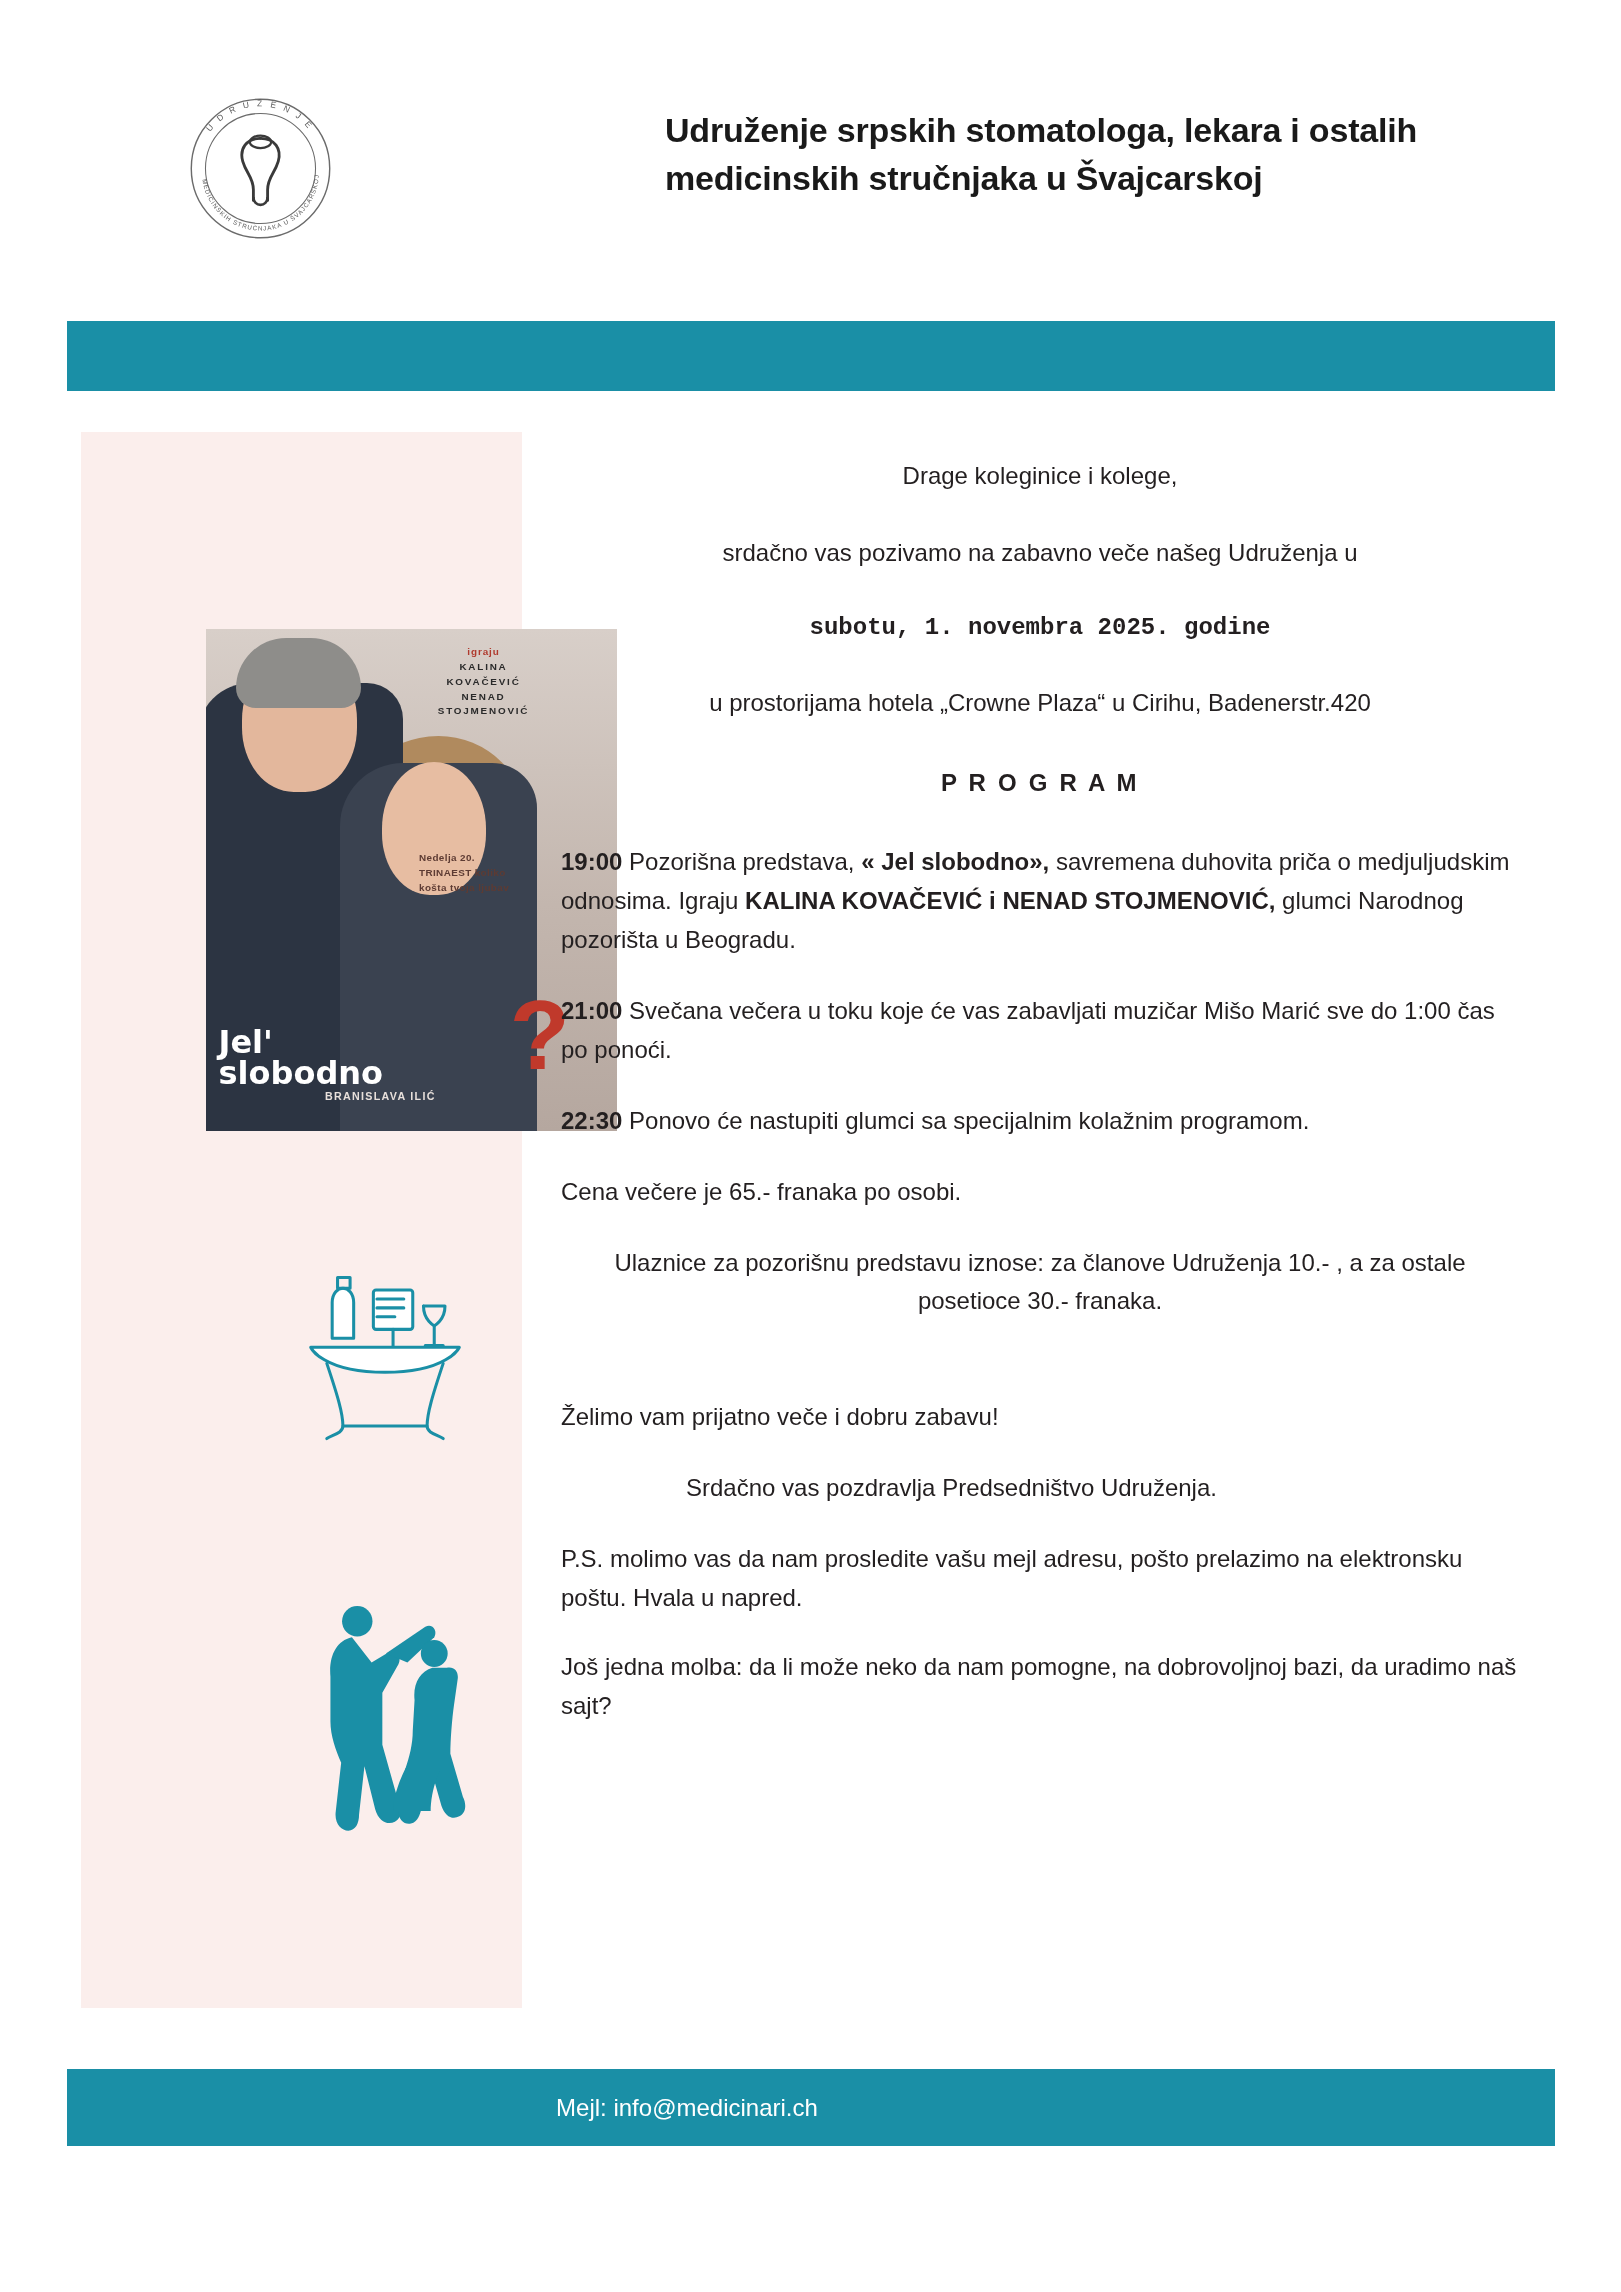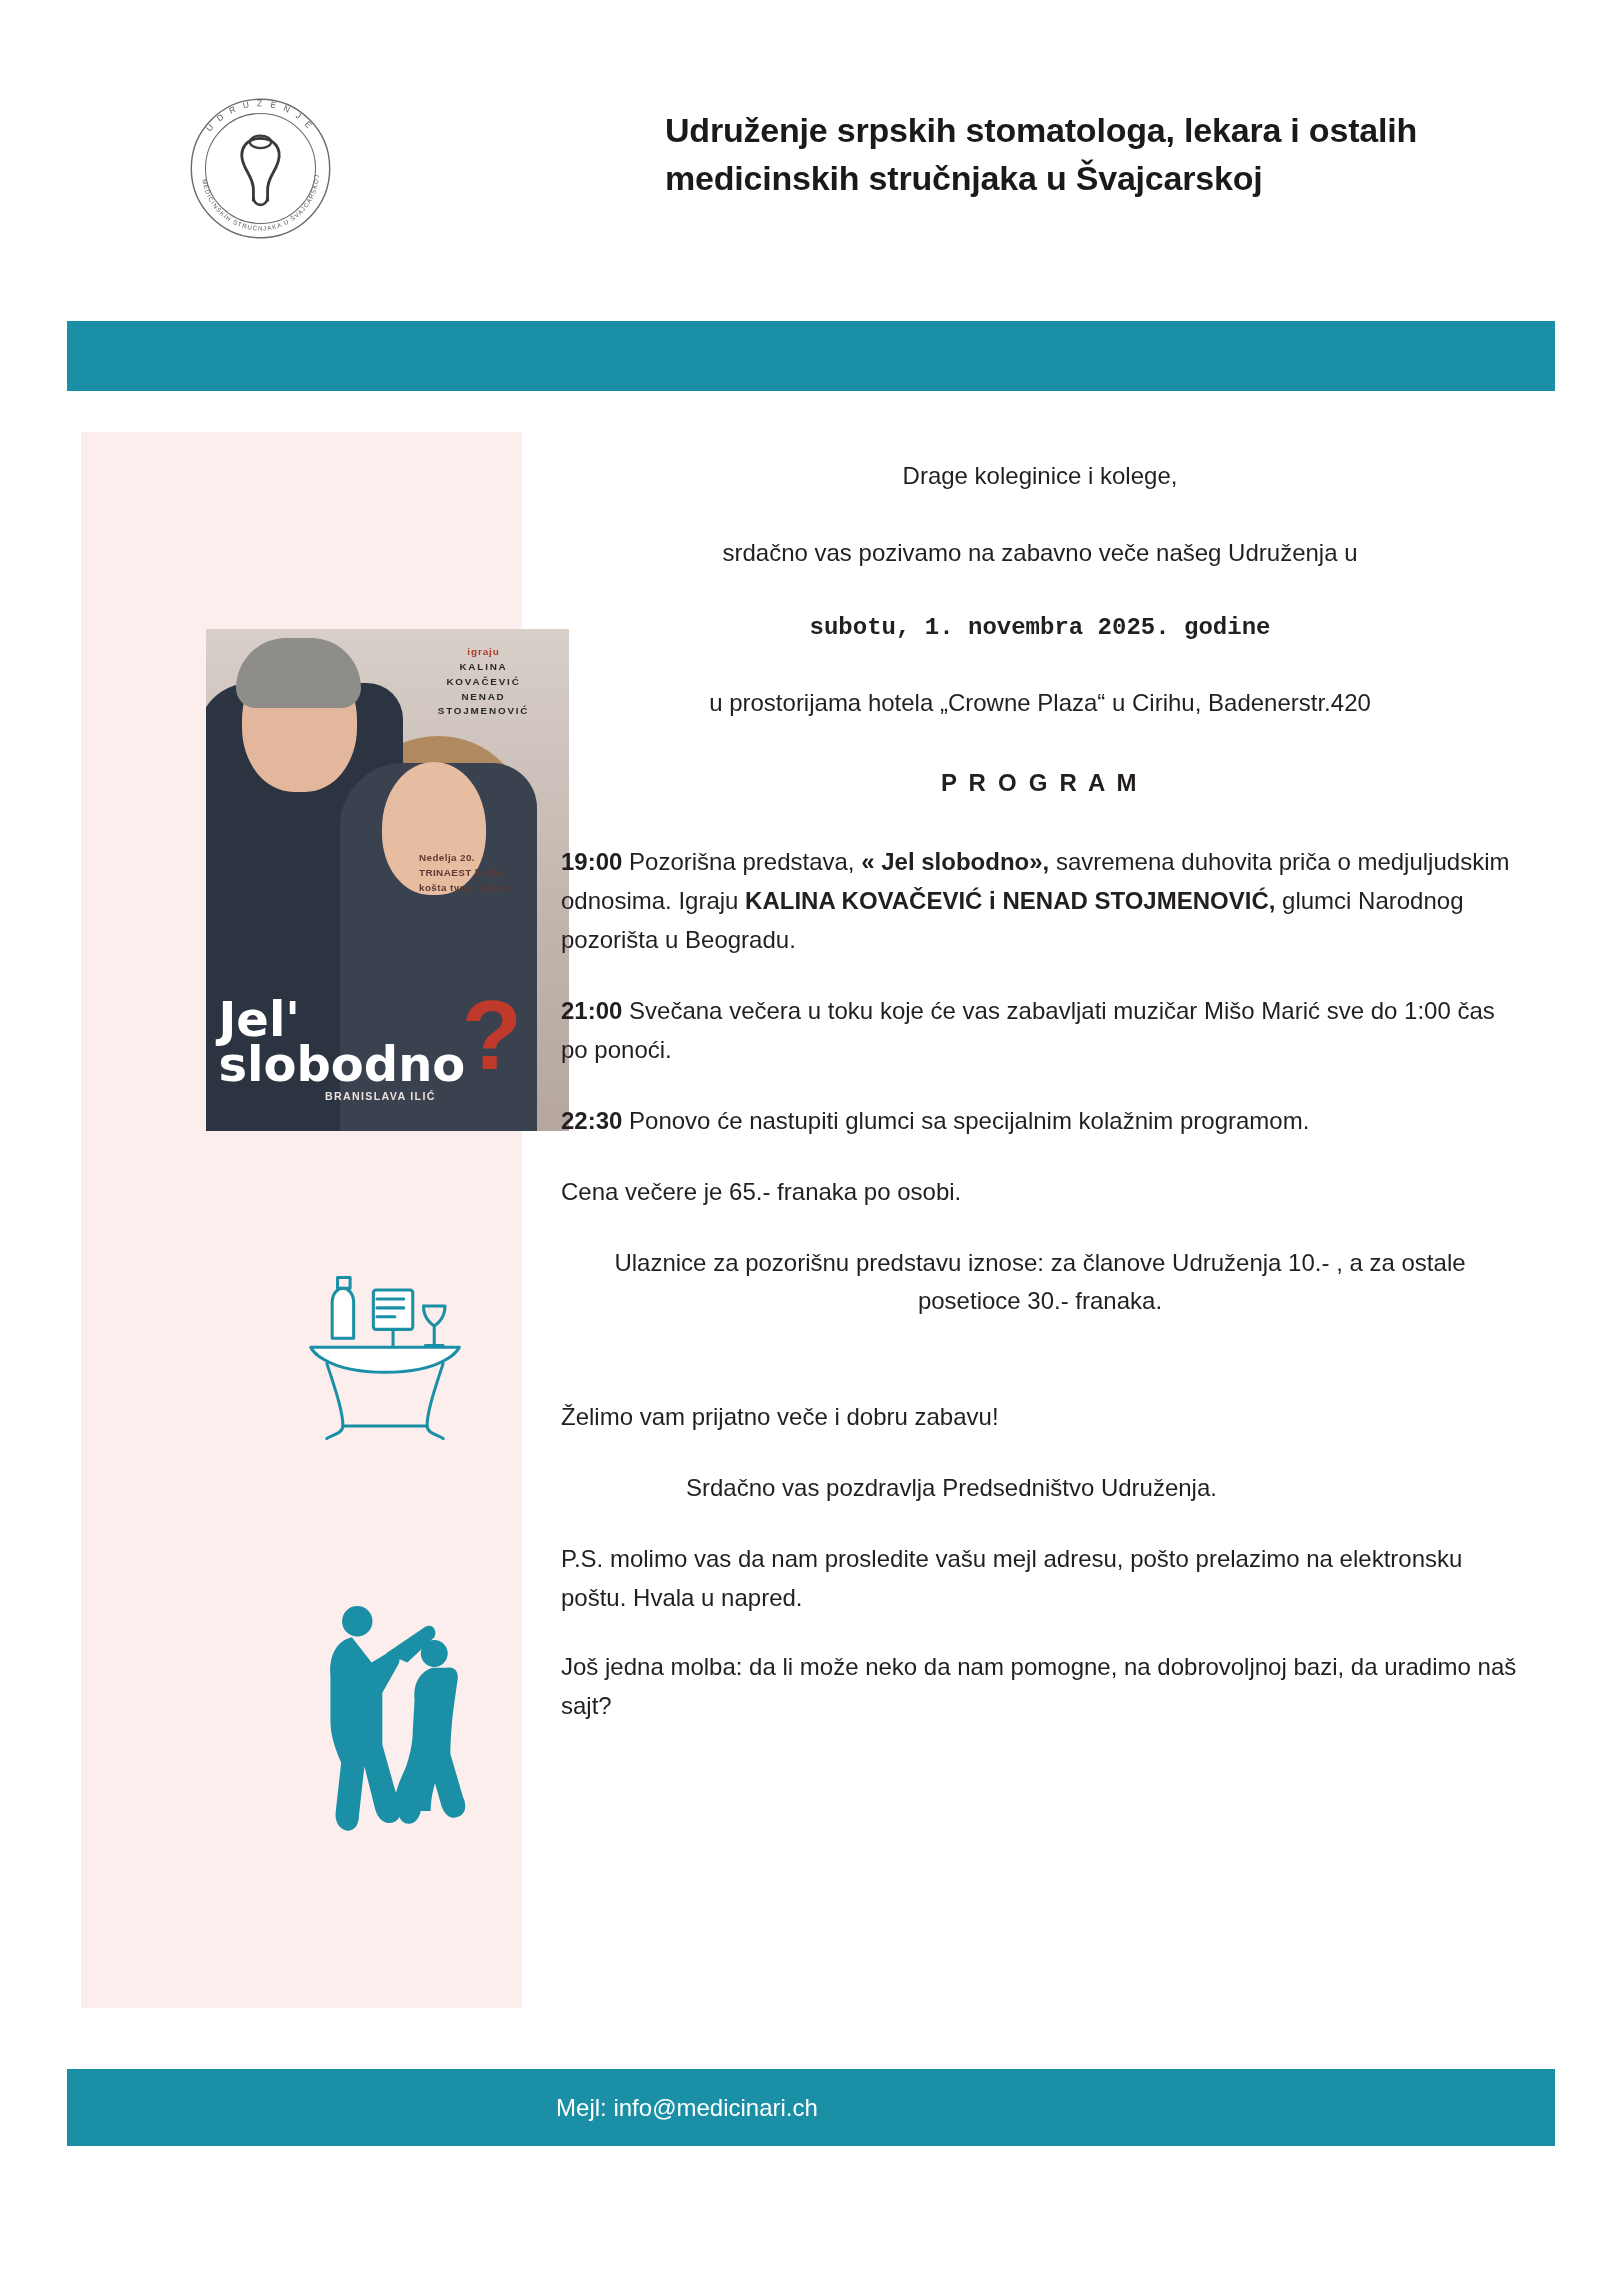--- a/index.html
+++ b/index.html
@@ -68,21 +68,21 @@
     width: 441px;
     height: 1576px;
     background: #fbeeec;
   }
 
   
   .poster {
     position: absolute;
     left: 125px;
     top: 197px;
-    width: 363px;
+    width: 411px;
     height: 502px;
     background: linear-gradient(160deg,#cbbfb8 0%, #b9aca4 40%, #cfc4bd 100%);
     overflow: hidden;
   }
   .poster .sky {
     position: absolute; left:0; top:0; width:100%; height:100%;
     background: linear-gradient(180deg,#d8cfc9 0%, #c3b6ae 55%, #b5a79f 100%);
   }
   .poster .man {
     position: absolute;
@@ -145,21 +145,21 @@
     font-size: 9.9px;
     font-weight: bold;
     line-height: 1.5;
     color: #5d3b33;
     letter-spacing: 0.4px;
   }
   .poster-title {
     position: absolute;
     left: 12.5px;
     bottom: 43px;
-    font-size: 48px;
+    font-size: 32px;
     font-weight: bold;
     color: #ffffff;
     line-height: 0.95;
     font-family: "DejaVu Sans", sans-serif;
   }
   .poster-qmark {
     position: absolute;
     right: 47px;
     bottom: 47px;
     font-size: 99px;

